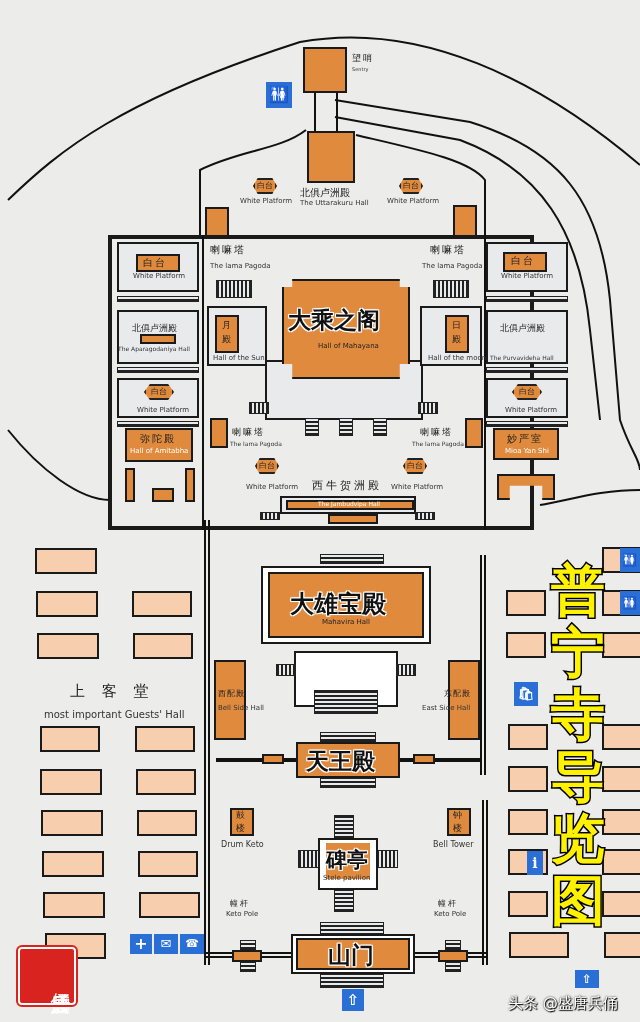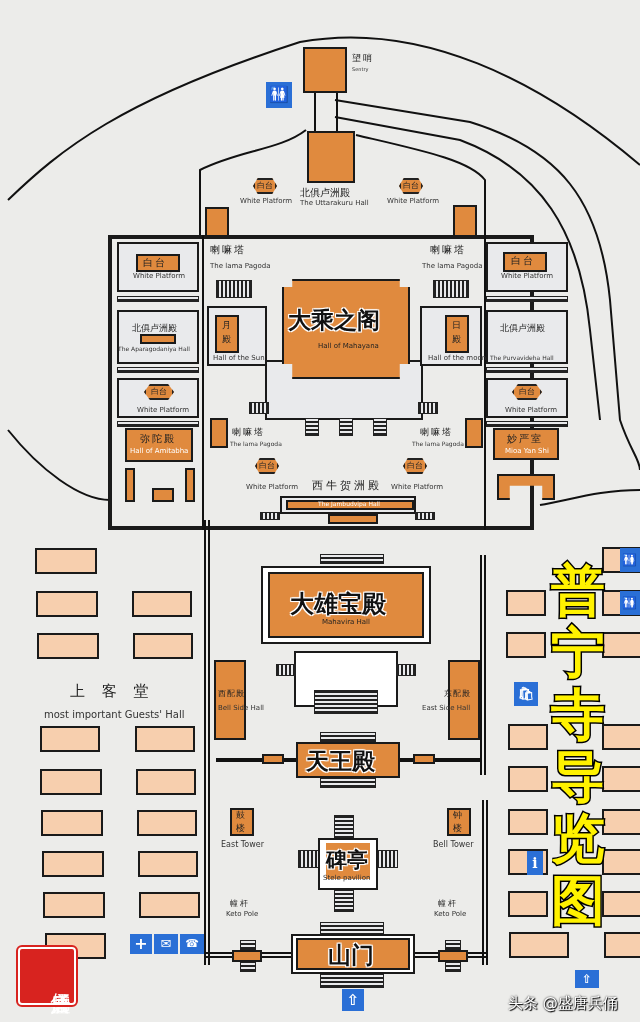--- a/index.html
+++ b/index.html
@@ -166,21 +166,21 @@
 <div class="abs" style="left:216px;top:758px;width:266px;height:4px;border-top:2px solid #111;border-bottom:2px solid #111"></div>
 <div class="stairsh" style="left:320px;top:732px;width:56px;height:10px"></div>
 <div class="bld" style="left:296px;top:742px;width:104px;height:36px"></div>
 <div class="big" style="left:306px;top:746px;font-size:23px">天王殿</div>
 <div class="bld" style="left:262px;top:754px;width:22px;height:10px"></div>
 <div class="bld" style="left:413px;top:754px;width:22px;height:10px"></div>
 <div class="stairsh" style="left:320px;top:778px;width:56px;height:10px"></div>
 
 <div class="bld" style="left:230px;top:808px;width:24px;height:28px"></div>
 <div class="cn" style="left:236px;top:809px;font-size:9px;width:10px;white-space:normal;line-height:13px">鼓楼</div>
-<div class="lbl" style="left:221px;top:840px;font-size:8px">East Tower</div>
+<div class="lbl" style="left:221px;top:840px;font-size:8px">Drum Keto</div>
 <div class="bld" style="left:447px;top:808px;width:24px;height:28px"></div>
 <div class="cn" style="left:453px;top:809px;font-size:9px;width:10px;white-space:normal;line-height:13px">钟楼</div>
 <div class="lbl" style="left:433px;top:840px;font-size:8px">Bell Tower</div>
 
 <div class="stairsh" style="left:334px;top:815px;width:20px;height:24px"></div>
 <div class="stairs" style="left:298px;top:850px;width:22px;height:18px"></div>
 <div class="stairs" style="left:376px;top:850px;width:22px;height:18px"></div>
 <div class="stairsh" style="left:334px;top:888px;width:20px;height:24px"></div>
 <div class="thinbox" style="left:318px;top:838px;width:60px;height:52px;background:#fff"></div>
 <div class="bld" style="left:326px;top:843px;width:44px;height:36px;border:none"></div>

